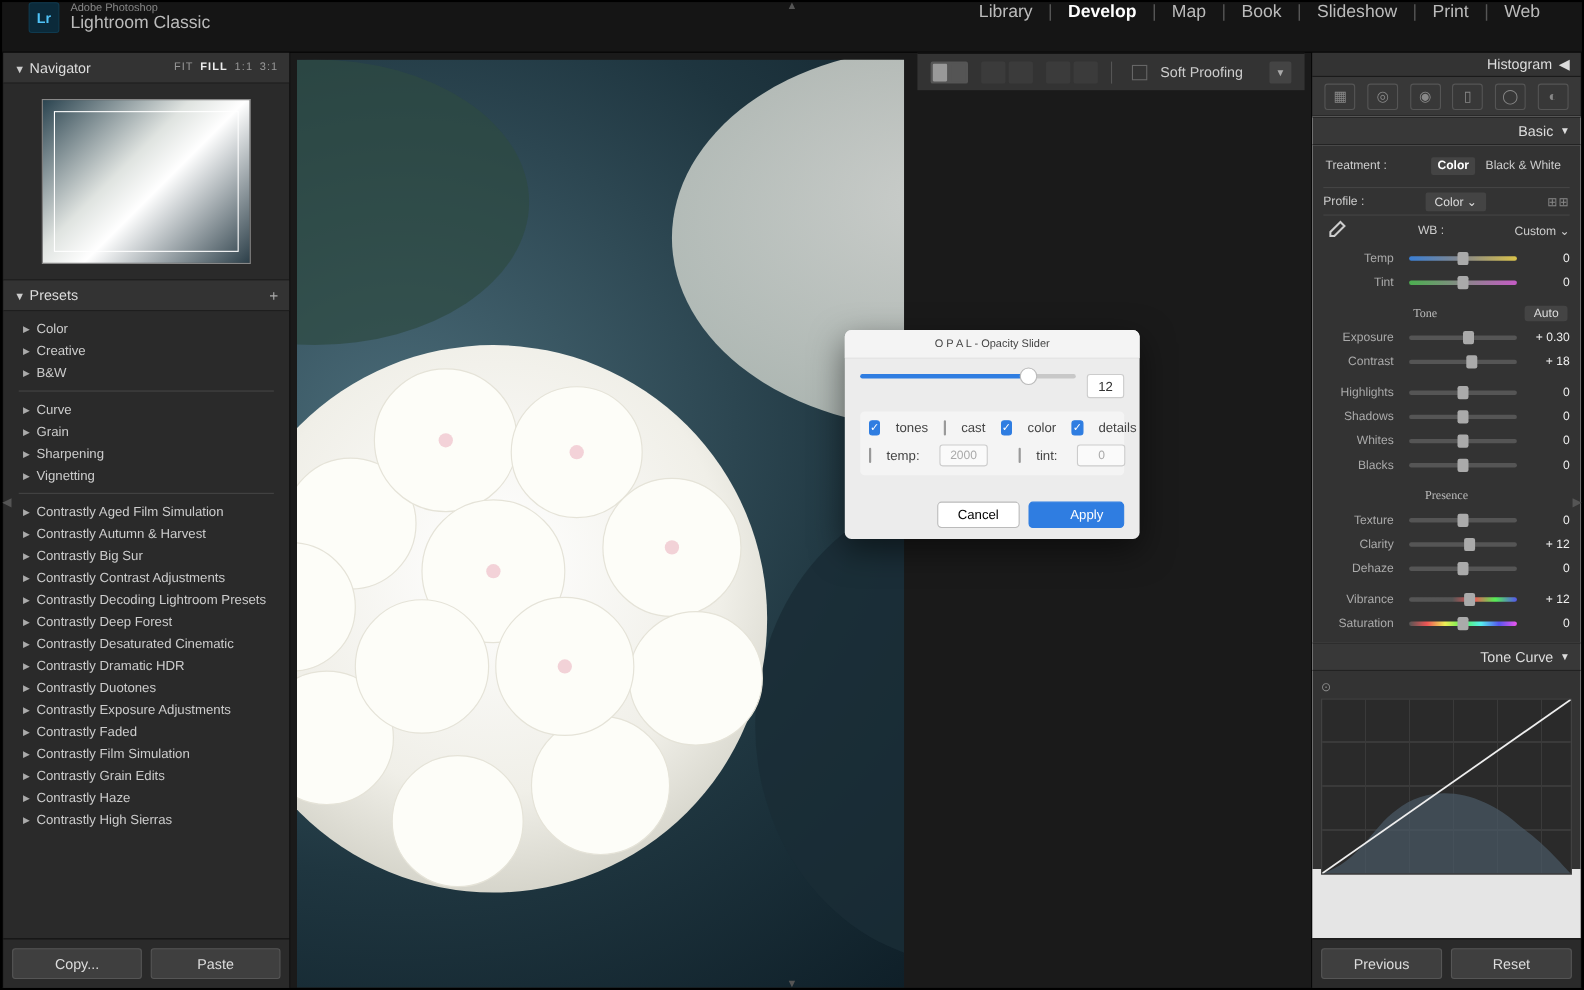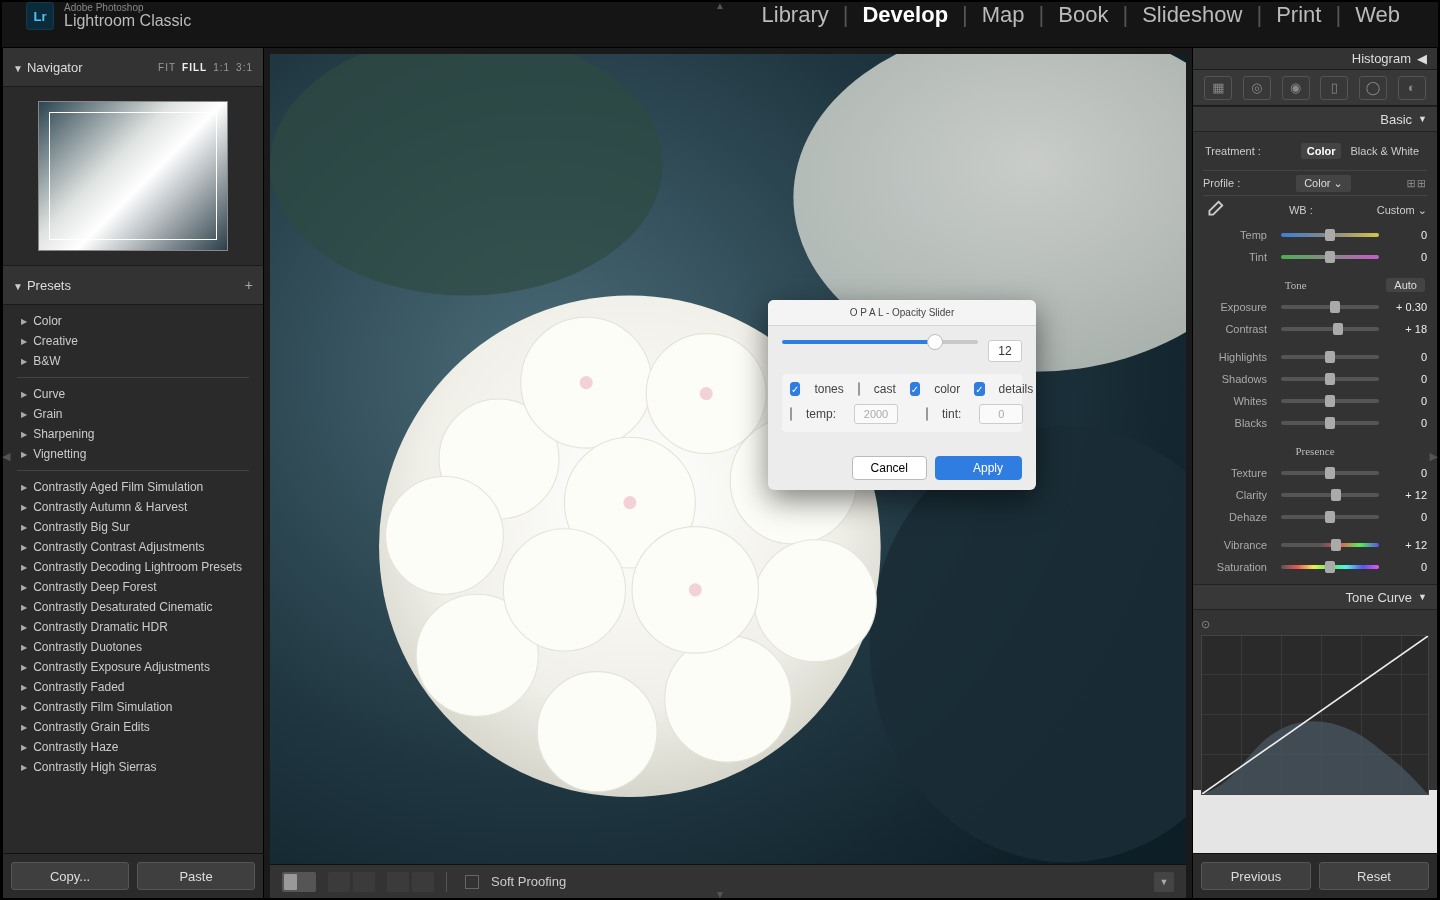--- a/index.html
+++ b/index.html
@@ -5,45 +5,45 @@
   * { box-sizing: border-box; margin: 0; padding: 0; font-family: "Helvetica Neue", Arial, sans-serif; }
   body { width: 1440px; height: 900px; background: #000; color: #bbb; font-size: 12px; overflow: hidden; position: relative; }
   .app { display: flex; flex-direction: column; height: 100%; background: #1a1a1a; border: 2px solid #000; }
   
   .header { display:flex; align-items:flex-start; justify-content:space-between; height:46px; padding:0 24px; background:#151515; border-bottom:1px solid #000; }
   .brand { display:flex; align-items:center; gap:10px; }
   .brand-icon { width:28px; height:28px; background:#0b2a3a; border:1px solid #0f3a4f; color:#4fc3f7; display:flex; align-items:center; justify-content:center; font-weight:600; font-size:13px; border-radius:3px;}
   .brand-text { display:flex; flex-direction:column; line-height:1; }
   .brand-text .line1 { font-size:10px; color:#888; }
   .brand-text .line2 { font-size:16px; color:#bbb; }
-  .modules { display:flex; gap:0; font-size:22px; color:#bbb; }
+  .modules { display:flex; gap:0; font-size:16px; color:#bbb; }
   .modules span { padding:0 14px; cursor:pointer; }
   .modules .sep { color:#555; padding:0; }
   .modules .active { color:#fff; font-weight:600; }
   .collapse-arrow-top { position:absolute; top:0; left:50%; transform:translateX(-50%); color:#555; font-size:10px;}
   .collapse-arrow-bottom { position:absolute; bottom:0; left:50%; transform:translateX(-50%); color:#555; font-size:10px;}
   
   .main { flex:1; display:flex; min-height:0; }
   .left-panel, .right-panel { width:262px; background:#2a2a2a; display:flex; flex-direction:column; border-left:1px solid #000; border-right:1px solid #000;}
   .right-panel{ width:246px;}
-  .panel-header { display:flex; align-items:center; justify-content:space-between; height:39px; padding:0 10px; background:#333; font-size:13px; color:#ddd; border-bottom:1px solid #1a1a1a;}
+  .panel-header { display:flex; align-items:center; justify-content:space-between; height:28px; padding:0 10px; background:#333; font-size:13px; color:#ddd; border-bottom:1px solid #1a1a1a;}
   .panel-header .tri { font-size:10px; color:#ccc; margin-right:4px; }
   .panel-header .right-controls { font-size:10px; color:#999; letter-spacing:1px; display:flex; gap:6px;}
   .panel-header .right-controls .sel { color:#eee; font-weight:600; }
   .navigator-body { padding:14px; background:#2a2a2a; border-bottom:1px solid #1a1a1a;}
   .nav-thumb { width:190px; height:150px; margin:0 auto; border:1px solid #888; background:linear-gradient(135deg,#2b4450 0%,#dfe3e0 40%,#fff 55%,#2c3f49 100%); position:relative;}
   .nav-thumb::after{content:"";position:absolute;inset:10px 10px 10px 10px;border:1px solid #fff;}
   .presets-body { flex:1; overflow:auto; padding:6px 0; background:#2a2a2a;}
   .preset-item { display:flex; align-items:center; gap:6px; padding:3px 18px; font-size:12px; color:#ccc; cursor:pointer;}
   .preset-item .tri-r { font-size:8px; color:#aaa;}
   .preset-sep { height:1px; background:#444; margin:6px 14px;}
   .left-footer { display:flex; gap:8px; padding:8px; background:#2a2a2a; border-top:1px solid #111;}
   .left-footer button, .right-footer button { flex:1; height:28px; background:#3f3f3f; border:1px solid #555; color:#ddd; border-radius:3px; font-size:13px; cursor:pointer;}
   
-  .center { flex:1; display:flex; flex-direction:column; background:#1a1a1a;}
+  .center { flex:1; display:flex; flex-direction:row; background:#1a1a1a;}
   .canvas { flex:1; position:relative; overflow:hidden; margin:6px 6px 0 6px;}
   .photo { position:absolute; inset:0; }
   .photo svg { width:100%; height:100%; display:block;}
   .toolbar-bottom { height:34px; display:flex; align-items:center; gap:12px; padding:0 12px; background:#333; border-top:1px solid #111; margin:0 6px;}
   .view-toggle { width:34px; height:20px; background:#555; border-radius:2px; display:flex;}
   .view-toggle div{flex:1; background:#999; margin:2px; border-radius:1px;}
   .view-toggle div:last-child{background:#555;}
   .tb-group { display:flex; gap:3px; opacity:.5;}
   .tb-btn { width:22px; height:20px; background:#444; border-radius:2px;}
   .checkbox-sp { width:14px; height:14px; border:1px solid #666; margin-left:6px;}

